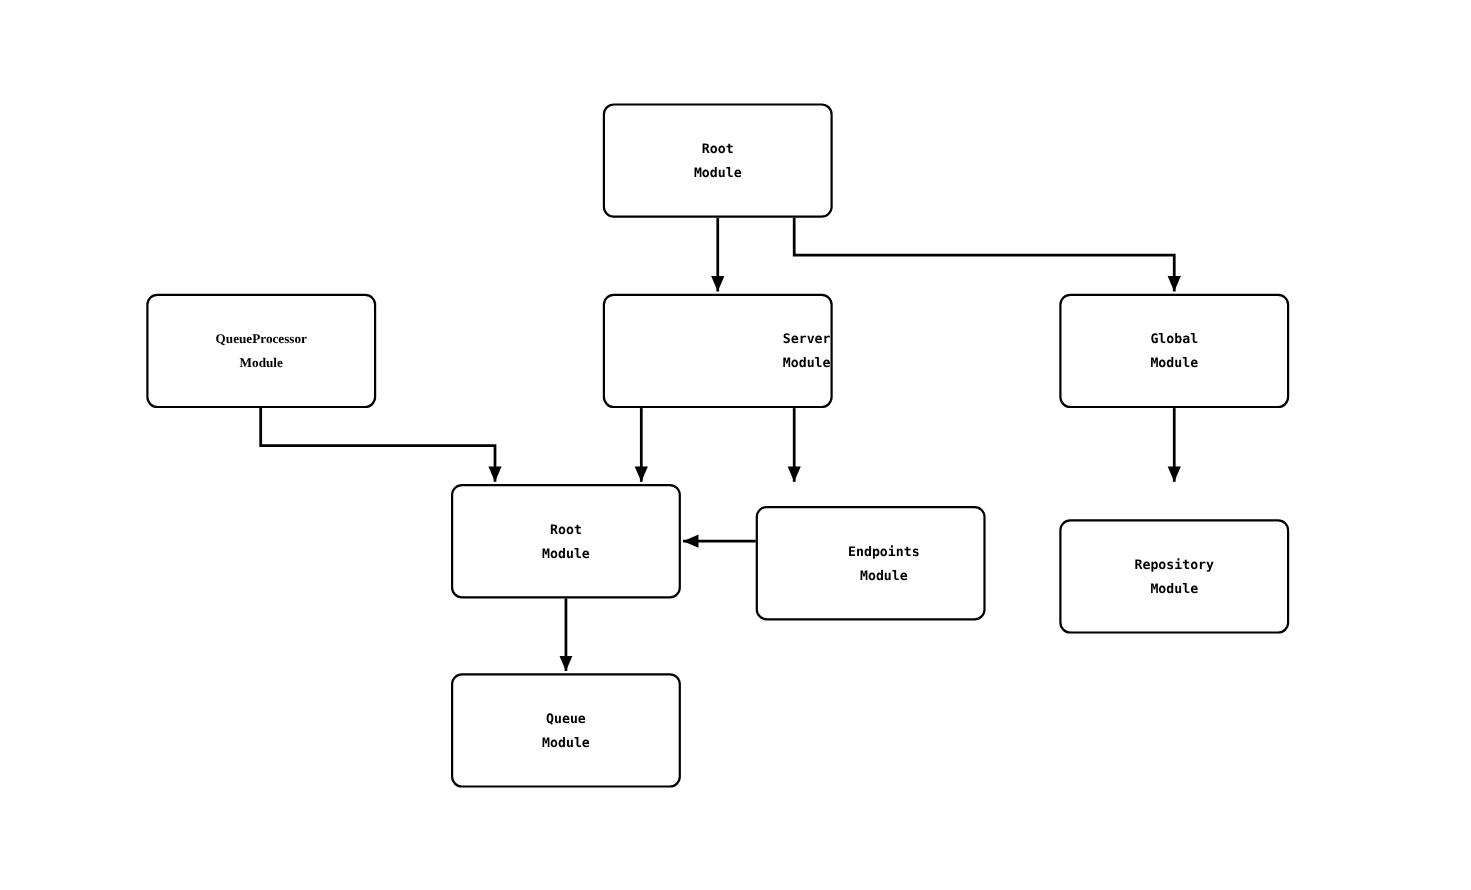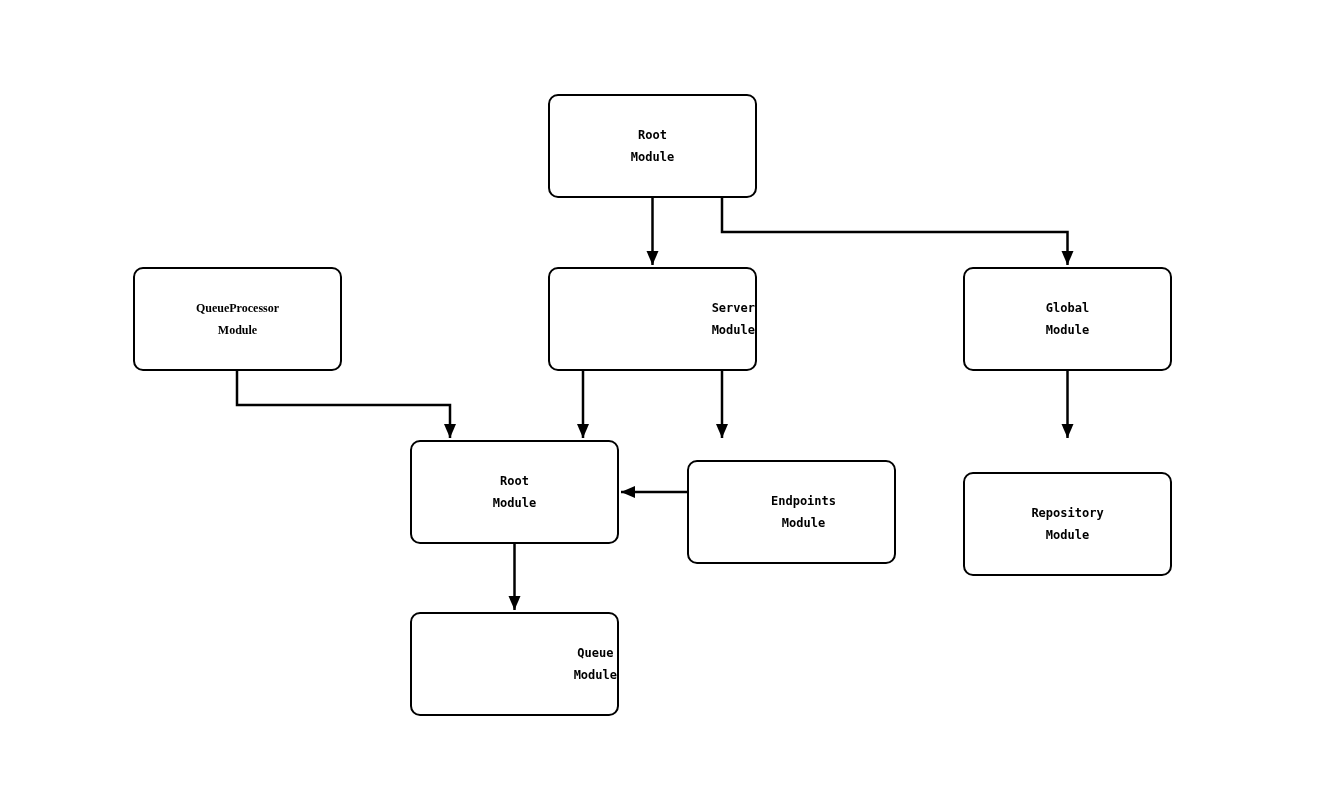--- a/index.html
+++ b/index.html
@@ -50,21 +50,21 @@
     white-space: pre-line;
   }
   
   #node-root          { left: 548px;  top: 94px;  }
   #node-server        { left: 548px;  top: 267px; justify-content: flex-end; }
   #node-queueprocessor{ left: 133px;  top: 267px; font-family: Liberation Serif, serif; }
   #node-global        { left: 963px;  top: 267px; }
   #node-core          { left: 410px;  top: 440px; }
   #node-endpoints     { left: 687px;  top: 460px; padding-left: 24px; }
   #node-repository    { left: 963px;  top: 440px; margin-top: 32px; }
-  #node-queue         { left: 410px;  top: 612px; justify-content: flex-end; }
+  #node-queue         { left: 410px;  top: 612px; }
 </style>
 </head>
 <body>
 
 <div class="canvas">
 
   <svg class="edges-layer" viewBox="0 0 1337 809" xmlns="http://www.w3.org/2000/svg">
     <defs>
       <marker id="arrowhead" markerWidth="15" markerHeight="13" refX="14" refY="6" orient="auto" markerUnits="userSpaceOnUse">
         <path d="M0,0 L14,6 L0,12 Z" fill="#000000"></path>

